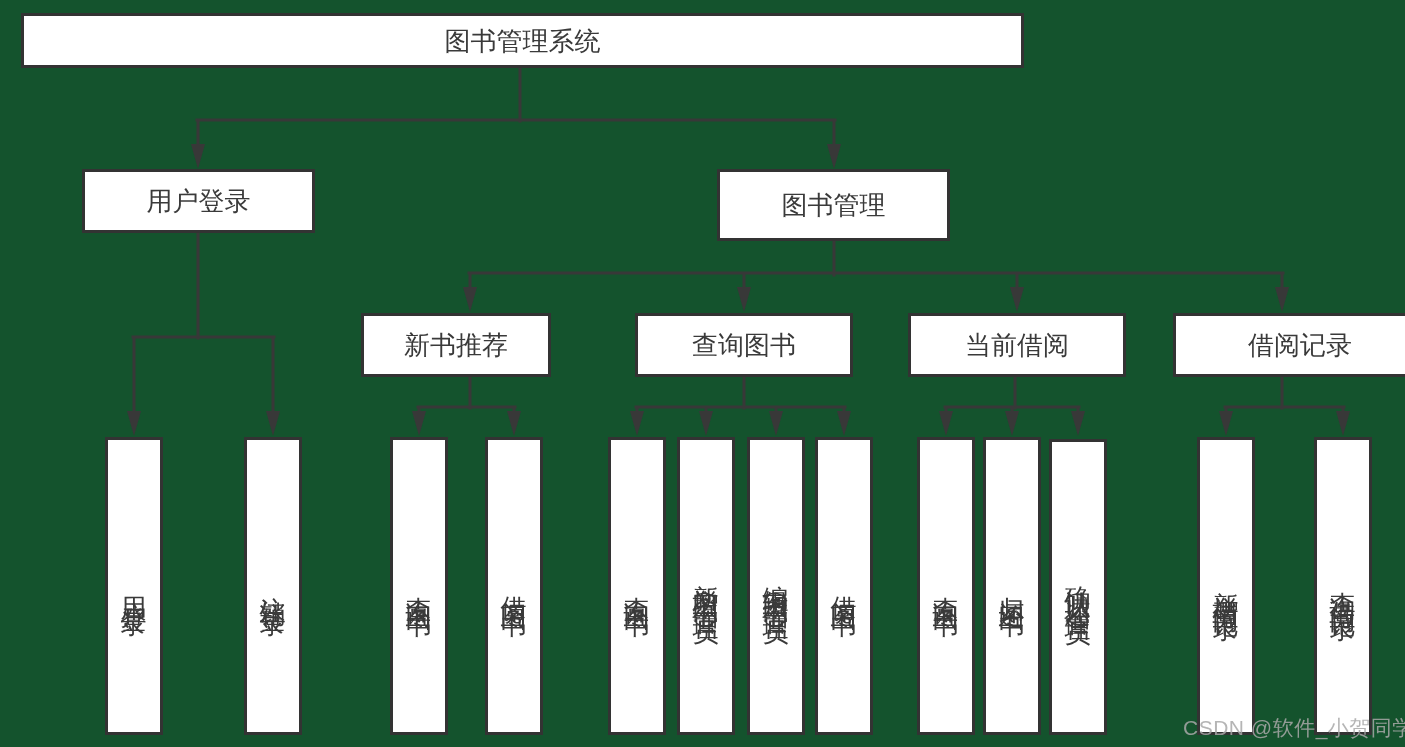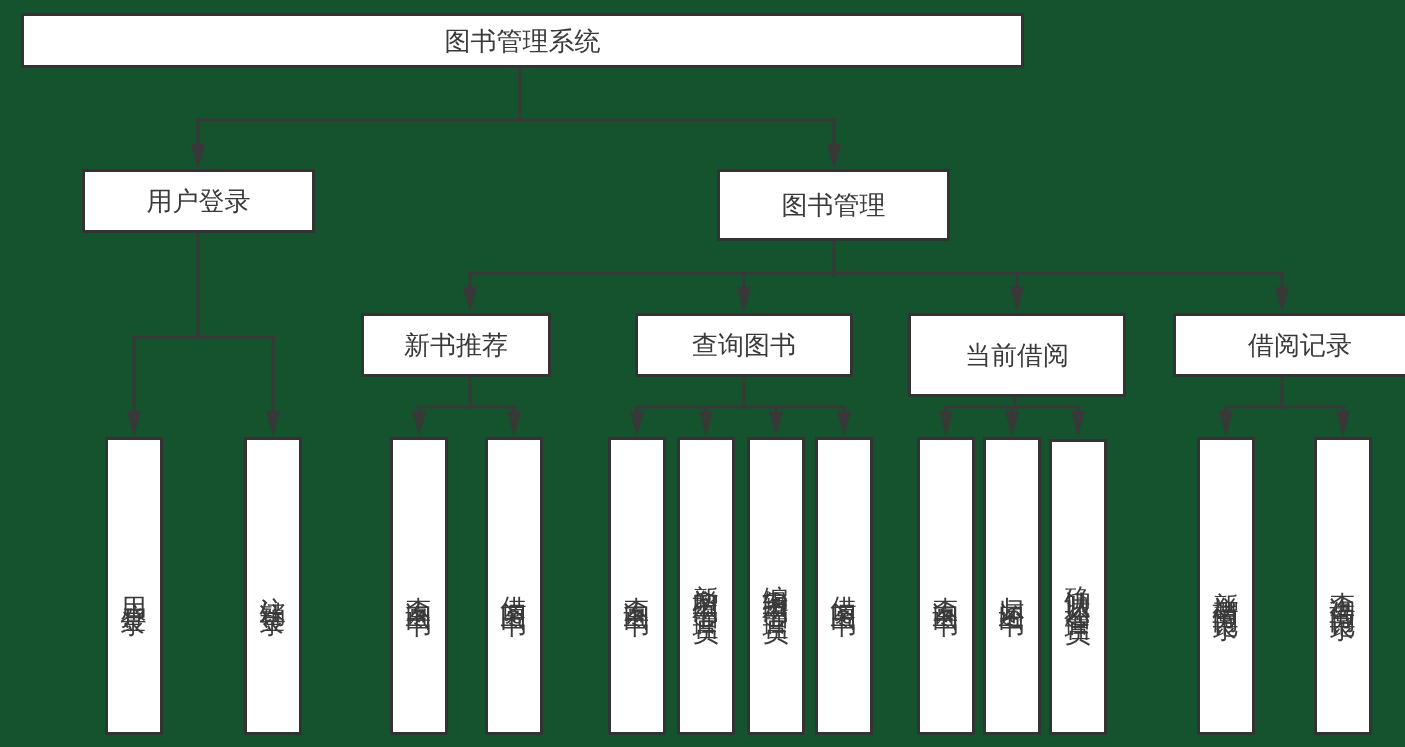--- a/index.html
+++ b/index.html
@@ -105,35 +105,36 @@
     </g>
   </svg>
 
   <div class="box" style="left:21px;top:13px;width:1003px;height:55px">图书管理系统</div>
 
   <div class="box" style="left:82px;top:169px;width:233px;height:64px">用户登录</div>
   <div class="box" style="left:717px;top:169px;width:233px;height:72px">图书管理</div>
 
   <div class="box" style="left:361px;top:313px;width:190px;height:64px">新书推荐</div>
   <div class="box" style="left:635px;top:313px;width:218px;height:64px">查询图书</div>
-  <div class="box" style="left:908px;top:313px;width:218px;height:84px">当前借阅</div>
+  <div class="box" style="left:908px;top:313px;width:218px;height:64px">当前借阅</div>
   <div class="box" style="left:1173px;top:313px;width:254px;height:64px">借阅记录</div>
 
   <div class="box vert" style="left:105px;top:437px;width:58px;height:298px">用户登录</div>
   <div class="box vert" style="left:244px;top:437px;width:58px;height:298px">注销登录</div>
 
   <div class="box vert" style="left:390px;top:437px;width:58px;height:298px">查询图书</div>
   <div class="box vert" style="left:485px;top:437px;width:58px;height:298px">借阅图书</div>
 
   <div class="box vert" style="left:608px;top:437px;width:58px;height:298px">查询图书</div>
   <div class="box vert" style="left:677px;top:437px;width:58px;height:298px">新增图书（管理员）</div>
   <div class="box vert" style="left:747px;top:437px;width:58px;height:298px">编辑图书（管理员）</div>
   <div class="box vert" style="left:815px;top:437px;width:58px;height:298px">借阅图书</div>
 
   <div class="box vert" style="left:917px;top:437px;width:58px;height:298px">查询图书</div>
   <div class="box vert" style="left:983px;top:437px;width:58px;height:298px">归还图书</div>
   <div class="box vert" style="left:1049px;top:439px;width:58px;height:296px">确认归还（管理员）</div>
 
   <div class="box vert" style="left:1197px;top:437px;width:58px;height:298px">新增借阅记录</div>
   <div class="box vert" style="left:1314px;top:437px;width:58px;height:298px">查询借阅记录</div>
 
+  <div id="watermark">CSDN @软件_小贺同学</div>
 
 </div>
 
 </body></html>

